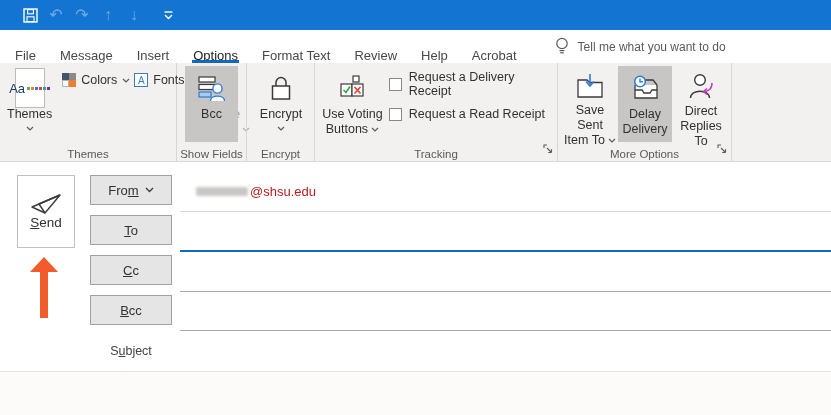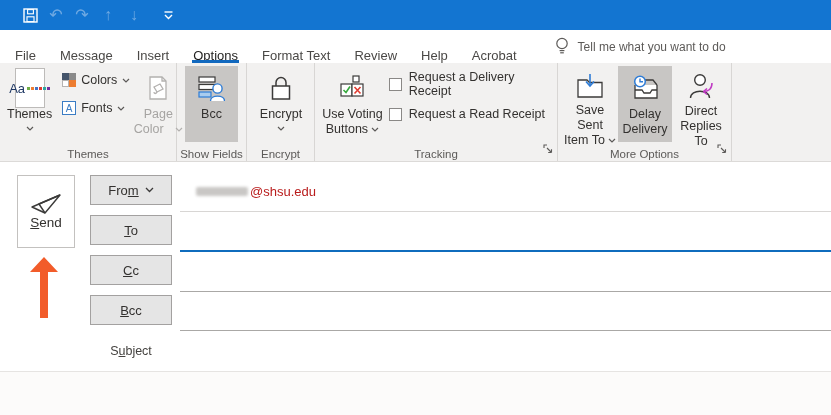--- a/index.html
+++ b/index.html
@@ -140,21 +140,21 @@
                 <i style="background:#2AA8A0"></i>
                 <i style="background:#7030A0"></i>
             </span>
           </span>
         </span>
         <span>Themes</span>
         <svg class="chev" width="8" height="5" viewBox="0 0 8 5" style="margin-top:4px">
             <path d="M1 1 L4 4 L7 1" fill="none" stroke="#5C5A58" stroke-width="1.2"></path>
           </svg>
       </div>
-      <div style="display:flex;flex-direction:column;margin-left:8px;margin-top:3px;">
+      <div style="display:flex;flex-direction:row;margin-left:8px;margin-top:3px;">
         <div class="smallbtn">
           <span class="colors-ic">
             <i style="background:#44546A"></i>
               <i style="background:#8A8A8A"></i>
               <i style="background:#fff;border:1px solid #B5B3B1"></i>
               <i style="background:#ED7D31"></i>
           </span>
           <span>Colors</span>
           <svg class="chev" width="8" height="5" viewBox="0 0 8 5">
               <path d="M1 1 L4 4 L7 1" fill="none" stroke="#5C5A58" stroke-width="1.2"></path>

